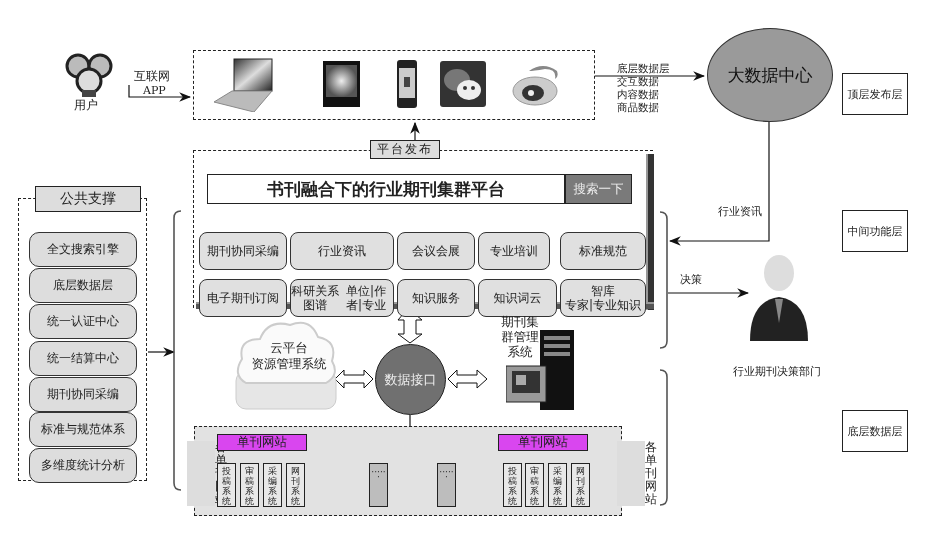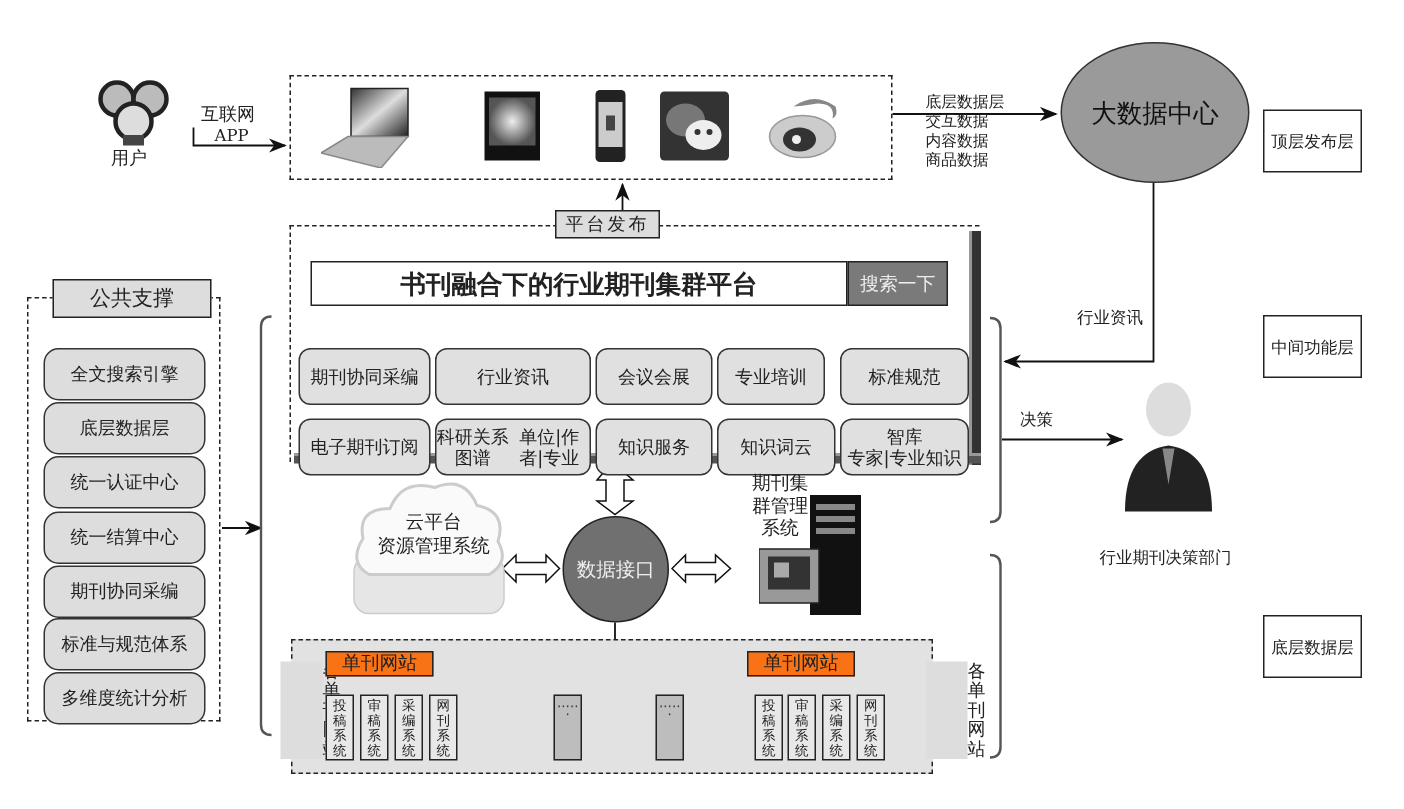--- a/index.html
+++ b/index.html
@@ -50,21 +50,21 @@
   
   #cloud { left: 232px; top: 313px; width: 108px; height: 100px; }
   #cloud-text { left: 244px; top: 340px; width: 90px; text-align: center; font-size: 12.5px; line-height: 16px; }
   #data-if { left: 375px; top: 344px; width: 71px; height: 71px; border-radius: 50%; background: #707070;
              border: 1.3px solid #222; display: flex; align-items: center; justify-content: center; color: #eee; font-size: 13px; }
   #server-text { left: 498px; top: 314px; font-size: 12.5px; line-height: 15px; text-align: center; width: 44px; }
   #server { left: 506px; top: 330px; width: 70px; height: 80px; }
 
   
   #bottom-box { left: 194px; top: 426px; width: 428px; height: 90px; background: #e2e2e2; }
-  .site-label { position: absolute; width: 72px; height: 17px; background: #f97316; border: 1.3px solid #222;
+  .site-label { position: absolute; width: 90px; height: 17px; background: #d946ef; border: 1.3px solid #222;
                 font-size: 12.5px; display: flex; align-items: center; justify-content: center; }
   .sys { position: absolute; width: 19px; height: 44px; border: 1.3px solid #222; background: #e8e8e8;
          font-size: 9px; line-height: 10px; text-align: center; padding-top: 2px; word-break: break-all; white-space: normal; }
   .ellip { position: absolute; width: 19px; height: 44px; border: 1.3px solid #222; background: #bdbdbd;
            font-size: 9px; line-height: 5px; text-align: center; padding-top: 6px; color: #333; white-space: normal; word-break: break-all; }
   .vert-label { position: absolute; width: 13px; font-size: 12px; line-height: 13px; text-align: center; background: #ddd;
                 white-space: normal; word-break: break-all; padding-left: 28px; }
 
   #decision-label { left: 680px; top: 272px; font-size: 11px; }
   #ops-label { left: 718px; top: 204px; font-size: 11px; }

